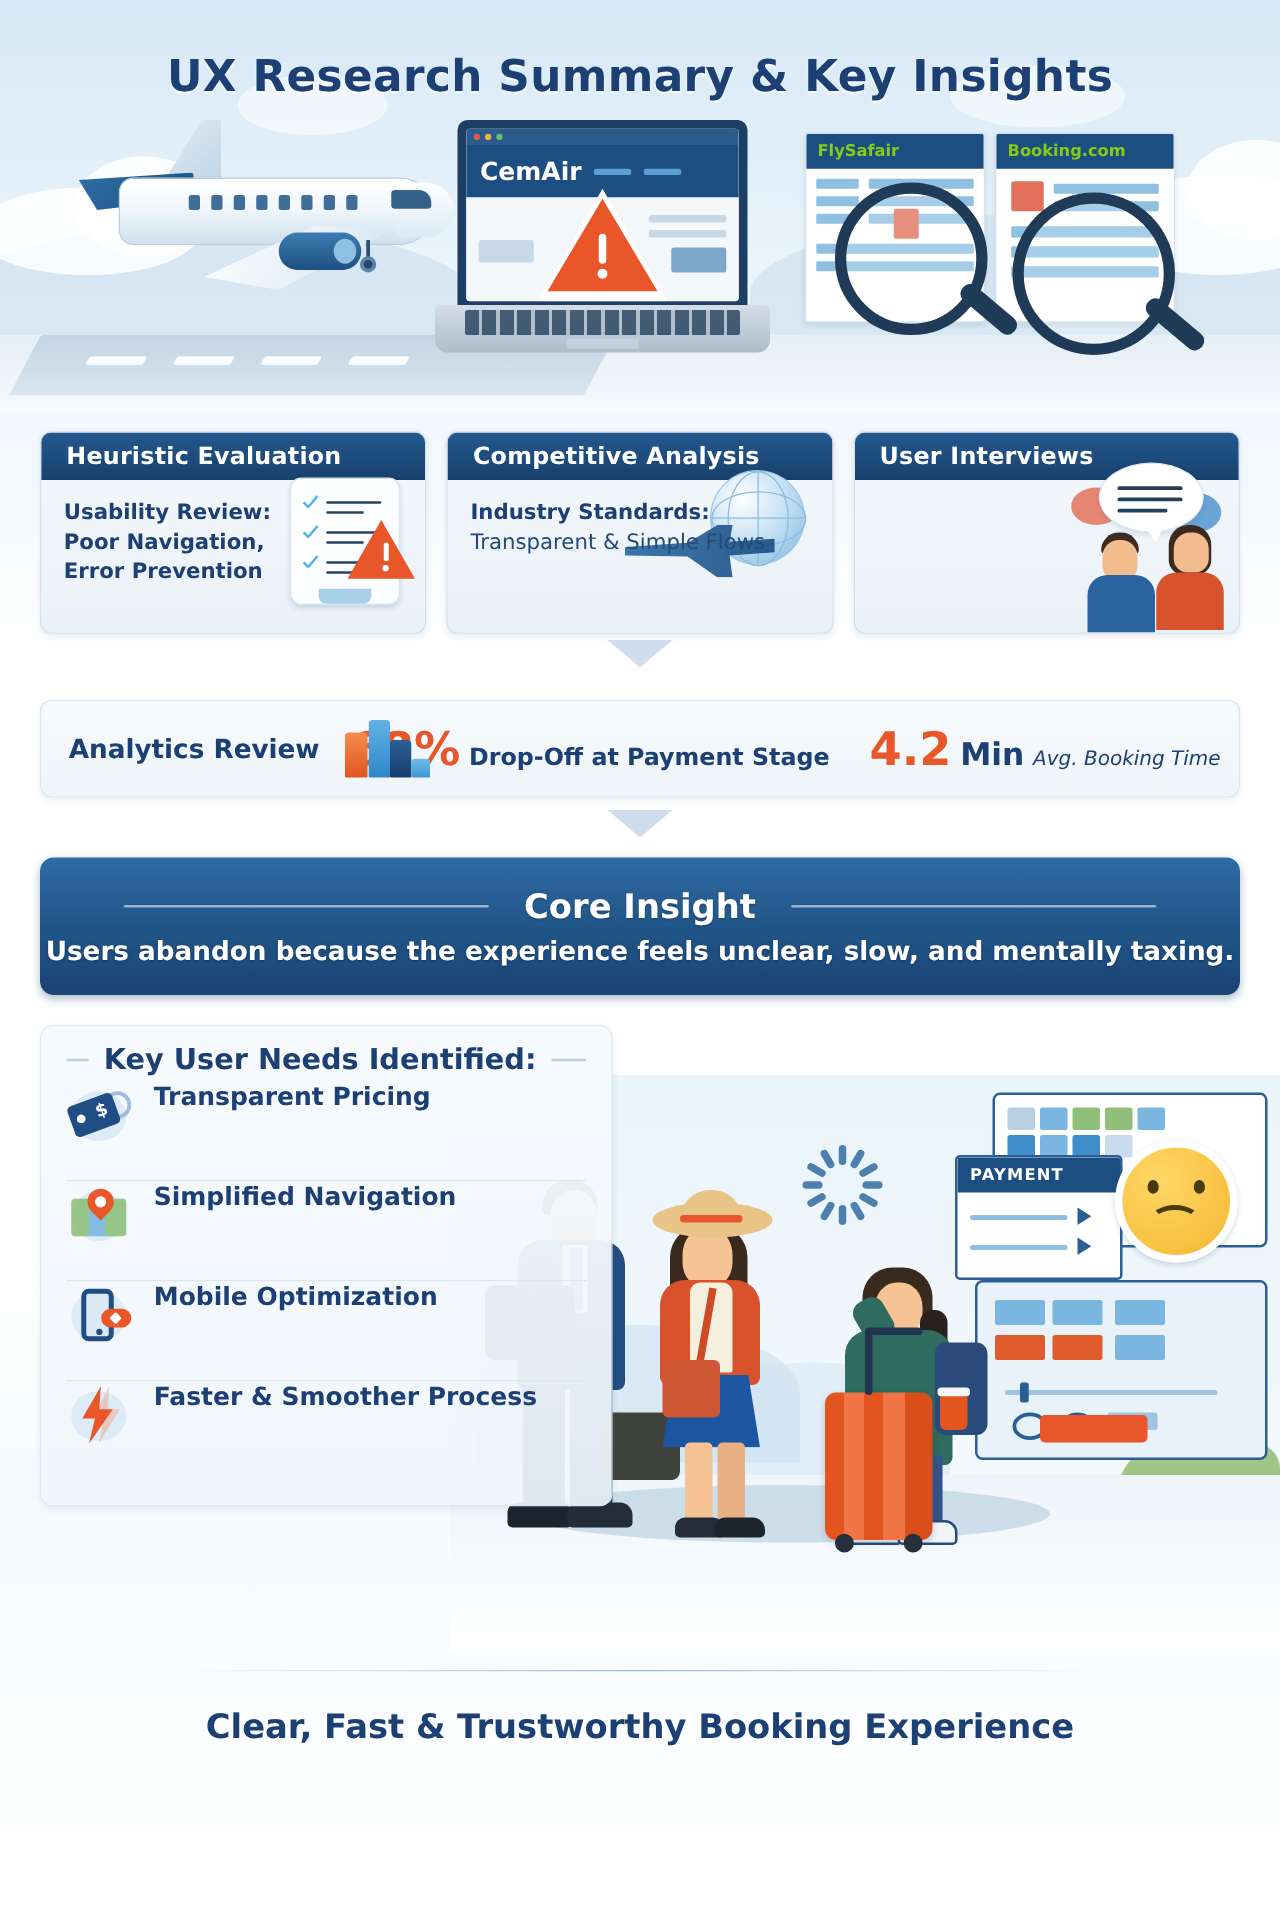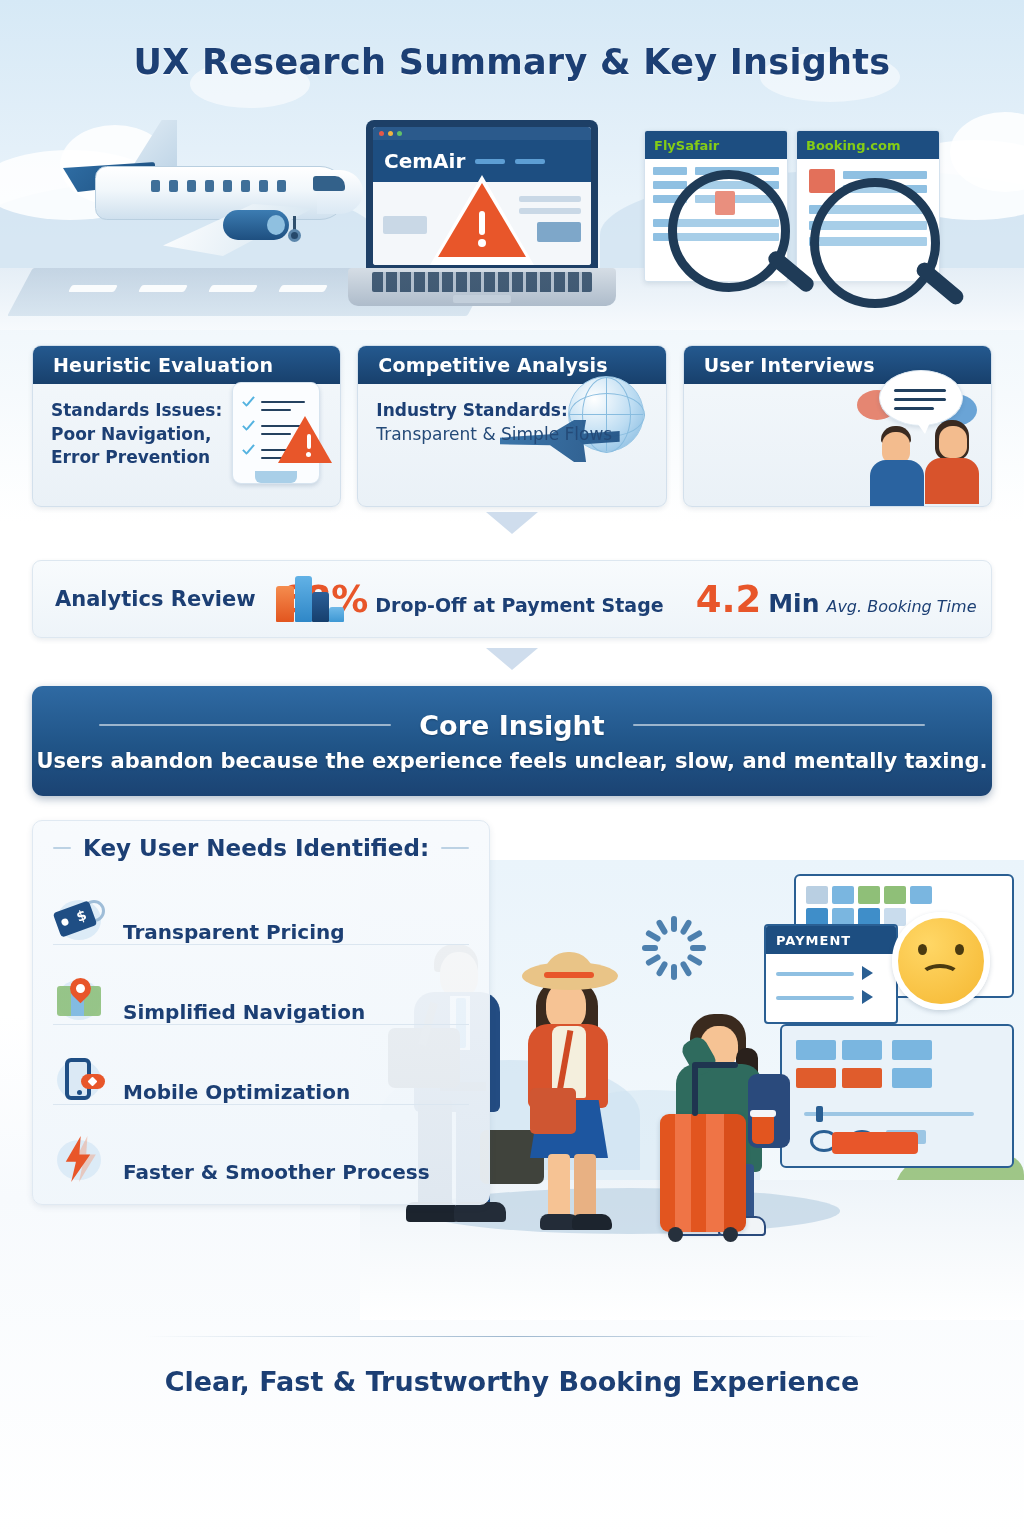--- a/index.html
+++ b/index.html
@@ -32,21 +32,21 @@
      transform:skewX(-28deg);opacity:.75;border-radius:2px;}
   .rstripe{position:absolute;top:285px;height:7px;background:#ffffff;opacity:.9;transform:skewX(-28deg);border-radius:2px;}
 
   
   .title{position:absolute;left:0;top:42px;width:1024px;text-align:center;
     font-family:"DejaVu Sans", sans-serif;
     font-weight:bold;font-size:35px;letter-spacing:.3px;color:#1c3f74;
     text-shadow:0 1px 2px rgba(255,255,255,.9);}
 
   
-  .hero{position:absolute;left:0;top:108px;width:888px;height:215px;}
+  .hero{position:absolute;left:0;top:84px;width:888px;height:215px;}
 
   
   .plane{position:absolute;left:55px;top:10px;width:300px;height:140px;}
   .fuselage{position:absolute;left:40px;top:48px;width:250px;height:52px;
     background:linear-gradient(180deg,#ffffff 0%,#f1f7fb 45%,#cfe0ee 100%);
     border-radius:26px 60px 60px 26px;border:1px solid #b9cfe0;}
   .nose{position:absolute;left:262px;top:52px;width:46px;height:44px;
     background:linear-gradient(180deg,#ffffff,#dbe9f4);border-radius:0 60% 60% 0;}
   .tailfin{position:absolute;left:52px;top:2px;width:70px;height:56px;
     background:linear-gradient(135deg,#e8f1f8,#bed4e6);
@@ -191,21 +191,21 @@
   
   .needs{position:absolute;left:32px;top:820px;width:458px;height:385px;
     background:linear-gradient(180deg,rgba(247,250,253,.97),rgba(240,246,251,.92));
     border:1px solid #e0e9f2;border-radius:10px;box-shadow:0 2px 6px rgba(40,70,100,.10);
     padding:14px 20px;box-sizing:border-box;}
   .needs-h{display:flex;align-items:center;gap:12px;margin-bottom:4px;}
   .needs-h .rule{height:2px;background:#bcd2e4;border-radius:1px;}
   .needs-h .rule.l{width:18px;}
   .needs-h .rule.r{flex:1;}
   .needs-t{font-family:"DejaVu Sans",sans-serif;font-weight:bold;font-size:23px;color:#1c3f74;white-space:nowrap;}
-  .need{display:flex;align-items:flex-end;gap:18px;height:79px;border-bottom:1px solid #dbe6f0;}
+  .need{display:flex;align-items:flex-start;gap:18px;height:79px;border-bottom:1px solid #dbe6f0;}
   .need:last-child{border-bottom:none;}
   .nicon{width:52px;height:52px;position:relative;flex:none;}
   .ntext{font-family:"DejaVu Sans",sans-serif;font-weight:bold;font-size:20px;color:#1c3f74;}
   .halo{position:absolute;left:4px;top:8px;width:44px;height:40px;background:#dcebf7;border-radius:50%;}
   
   .tag{position:absolute;left:3px;top:14px;width:38px;height:26px;background:#1f4e84;border-radius:4px;transform:rotate(-20deg);}
   .tag:after{content:"$";position:absolute;right:7px;top:4px;color:#fff;font-weight:bold;font-size:14px;font-family:"DejaVu Sans",sans-serif;}
   .tag:before{content:"";position:absolute;left:5px;top:9px;width:7px;height:7px;background:#fff;border-radius:50%;}
   .tagring{position:absolute;left:30px;top:8px;width:16px;height:16px;border:3px solid #9fbdd8;border-radius:50%;}
   
@@ -409,21 +409,21 @@
           <span class="cline" style="top:50px;width:30px;"></span>
           <span class="cline" style="top:66px;width:44px;"></span>
           <span class="cline" style="top:74px;width:30px;"></span>
           <span class="clipfoot"></span>
         </div>
         <div class="tri"></div>
         <div class="tri-b"></div>
         <div class="tri-d"></div>
       </div>
       <div class="card-body">
-        <div class="lbl">Standards Issues:</div>
+        <div class="lbl">Usability Review:</div>
         <div class="val">Poor Navigation,</div>
         <div class="val">Error Prevention</div>
       </div>
     </div>
 
     <div class="card">
       <div class="card-head">Competitive Analysis</div>
       <div class="card-art">
         <div class="globe">
           <span class="glon"></span>

